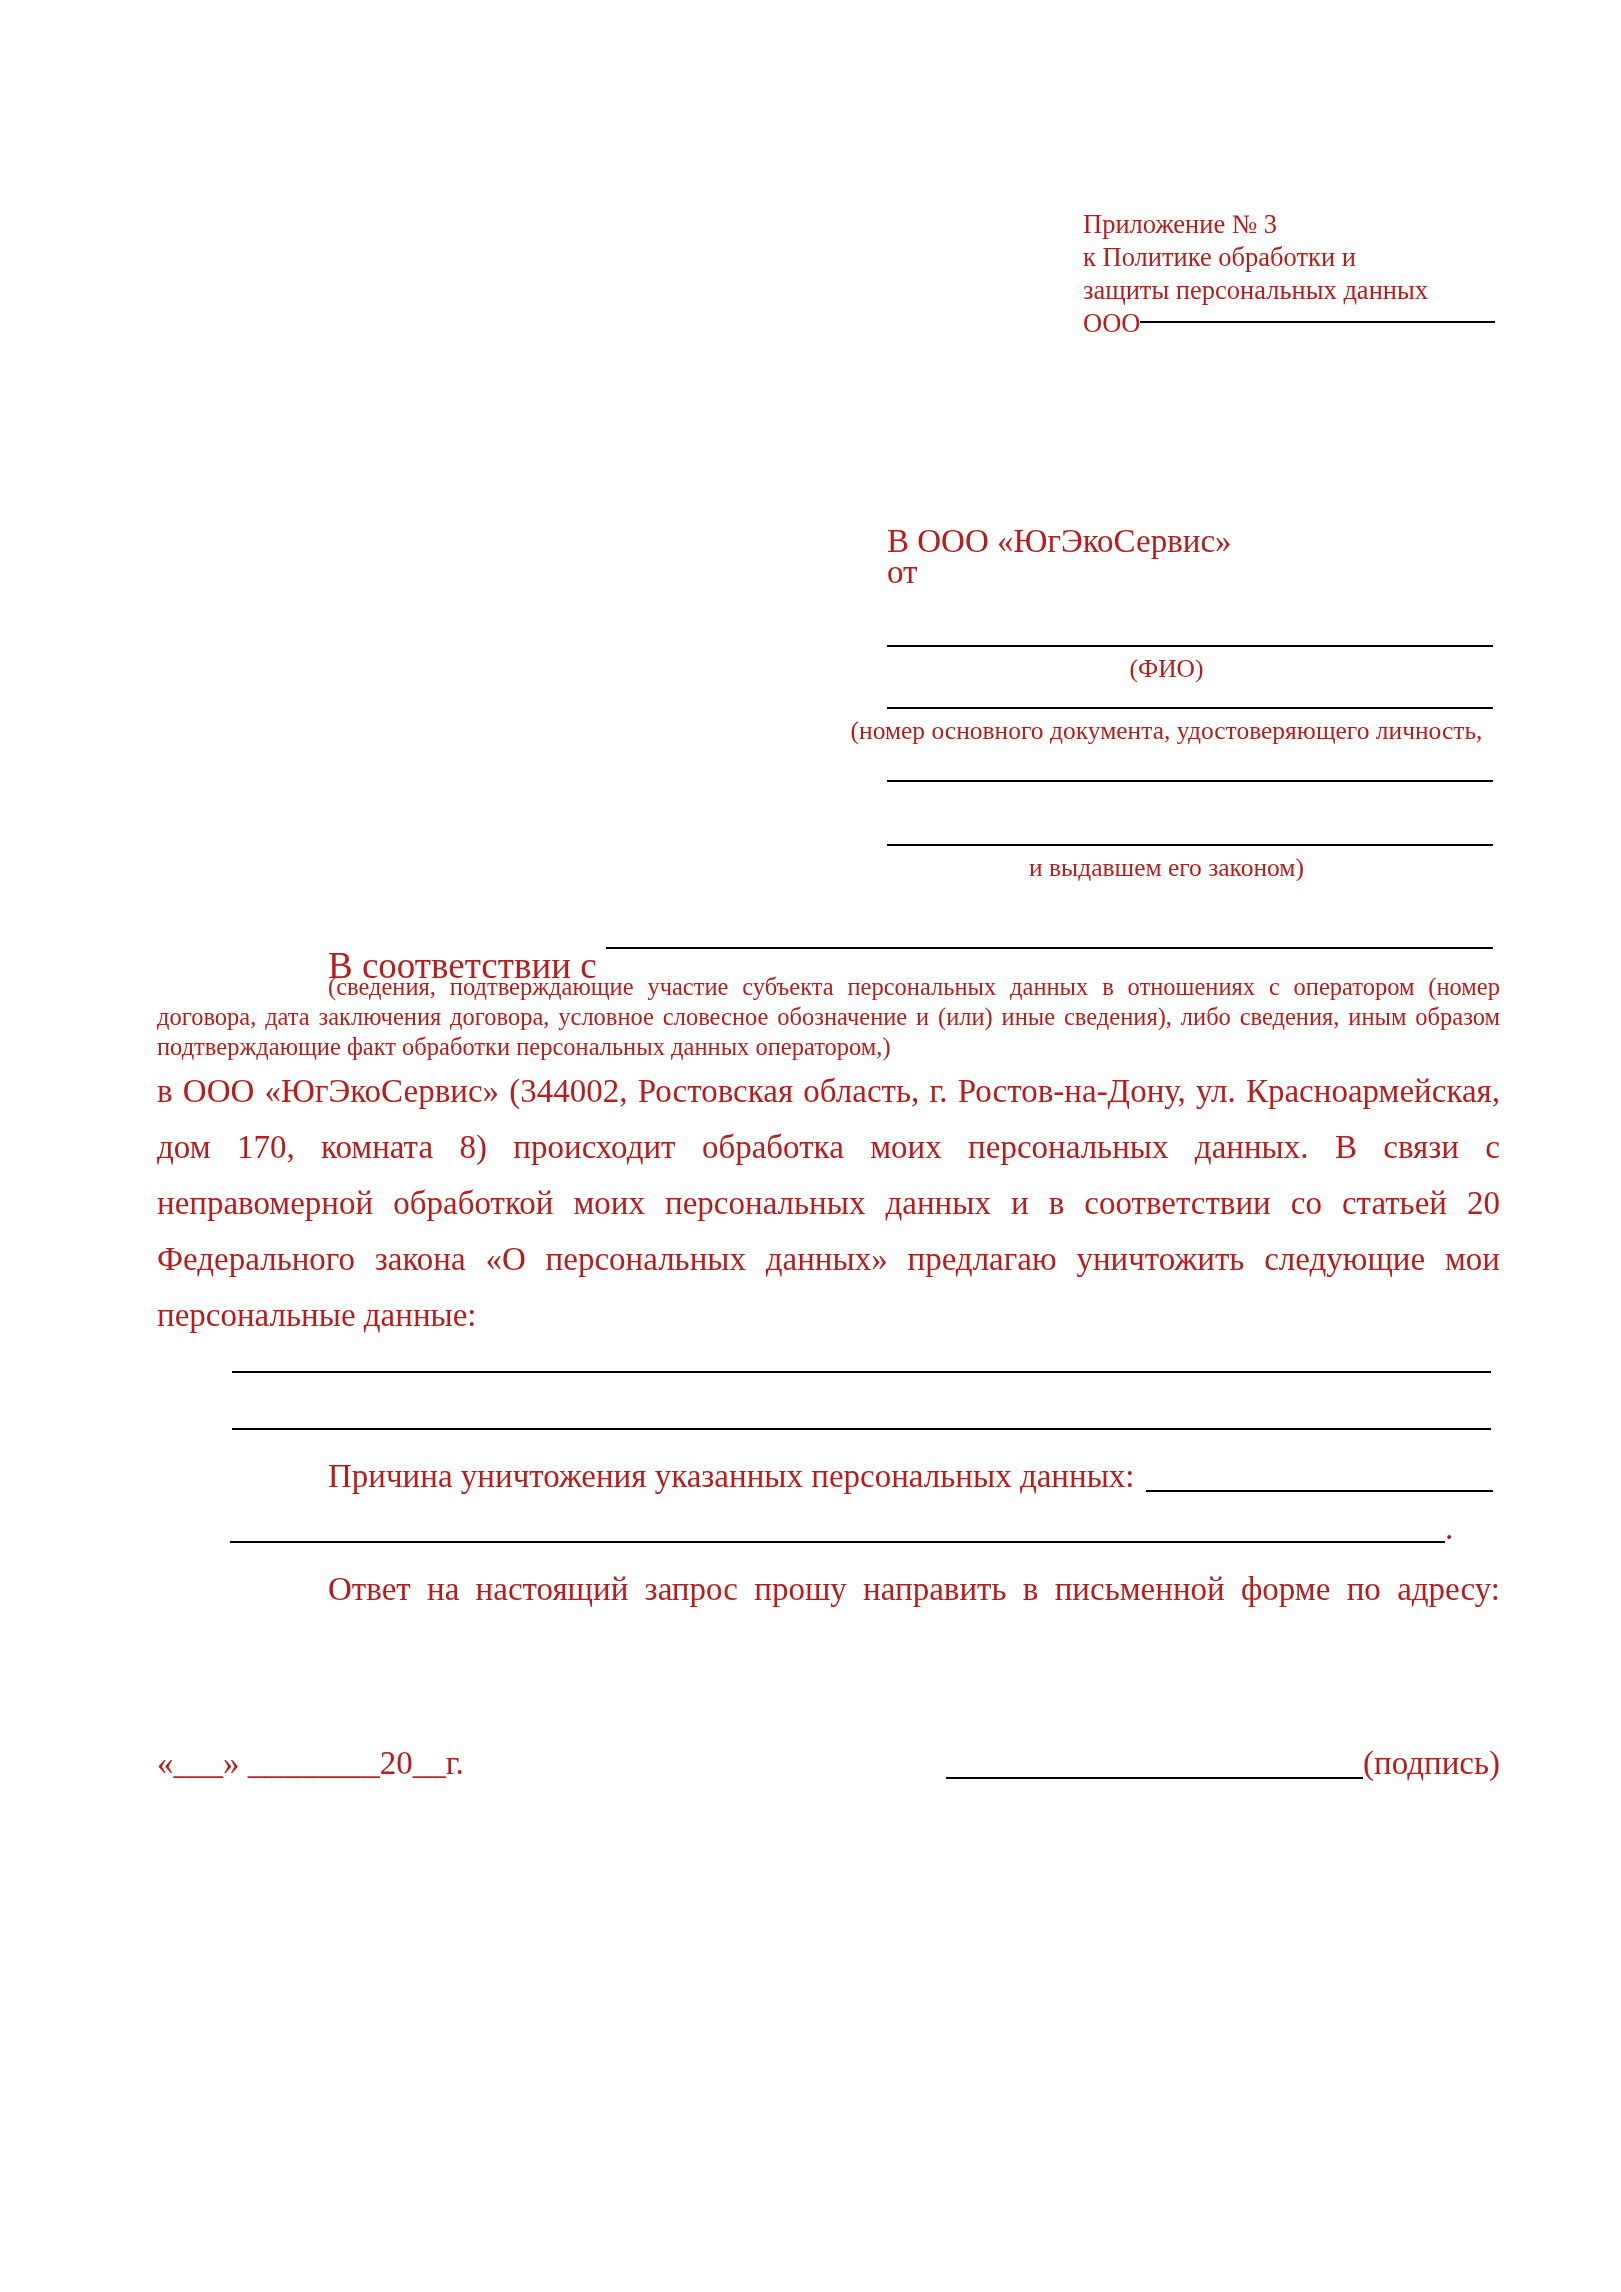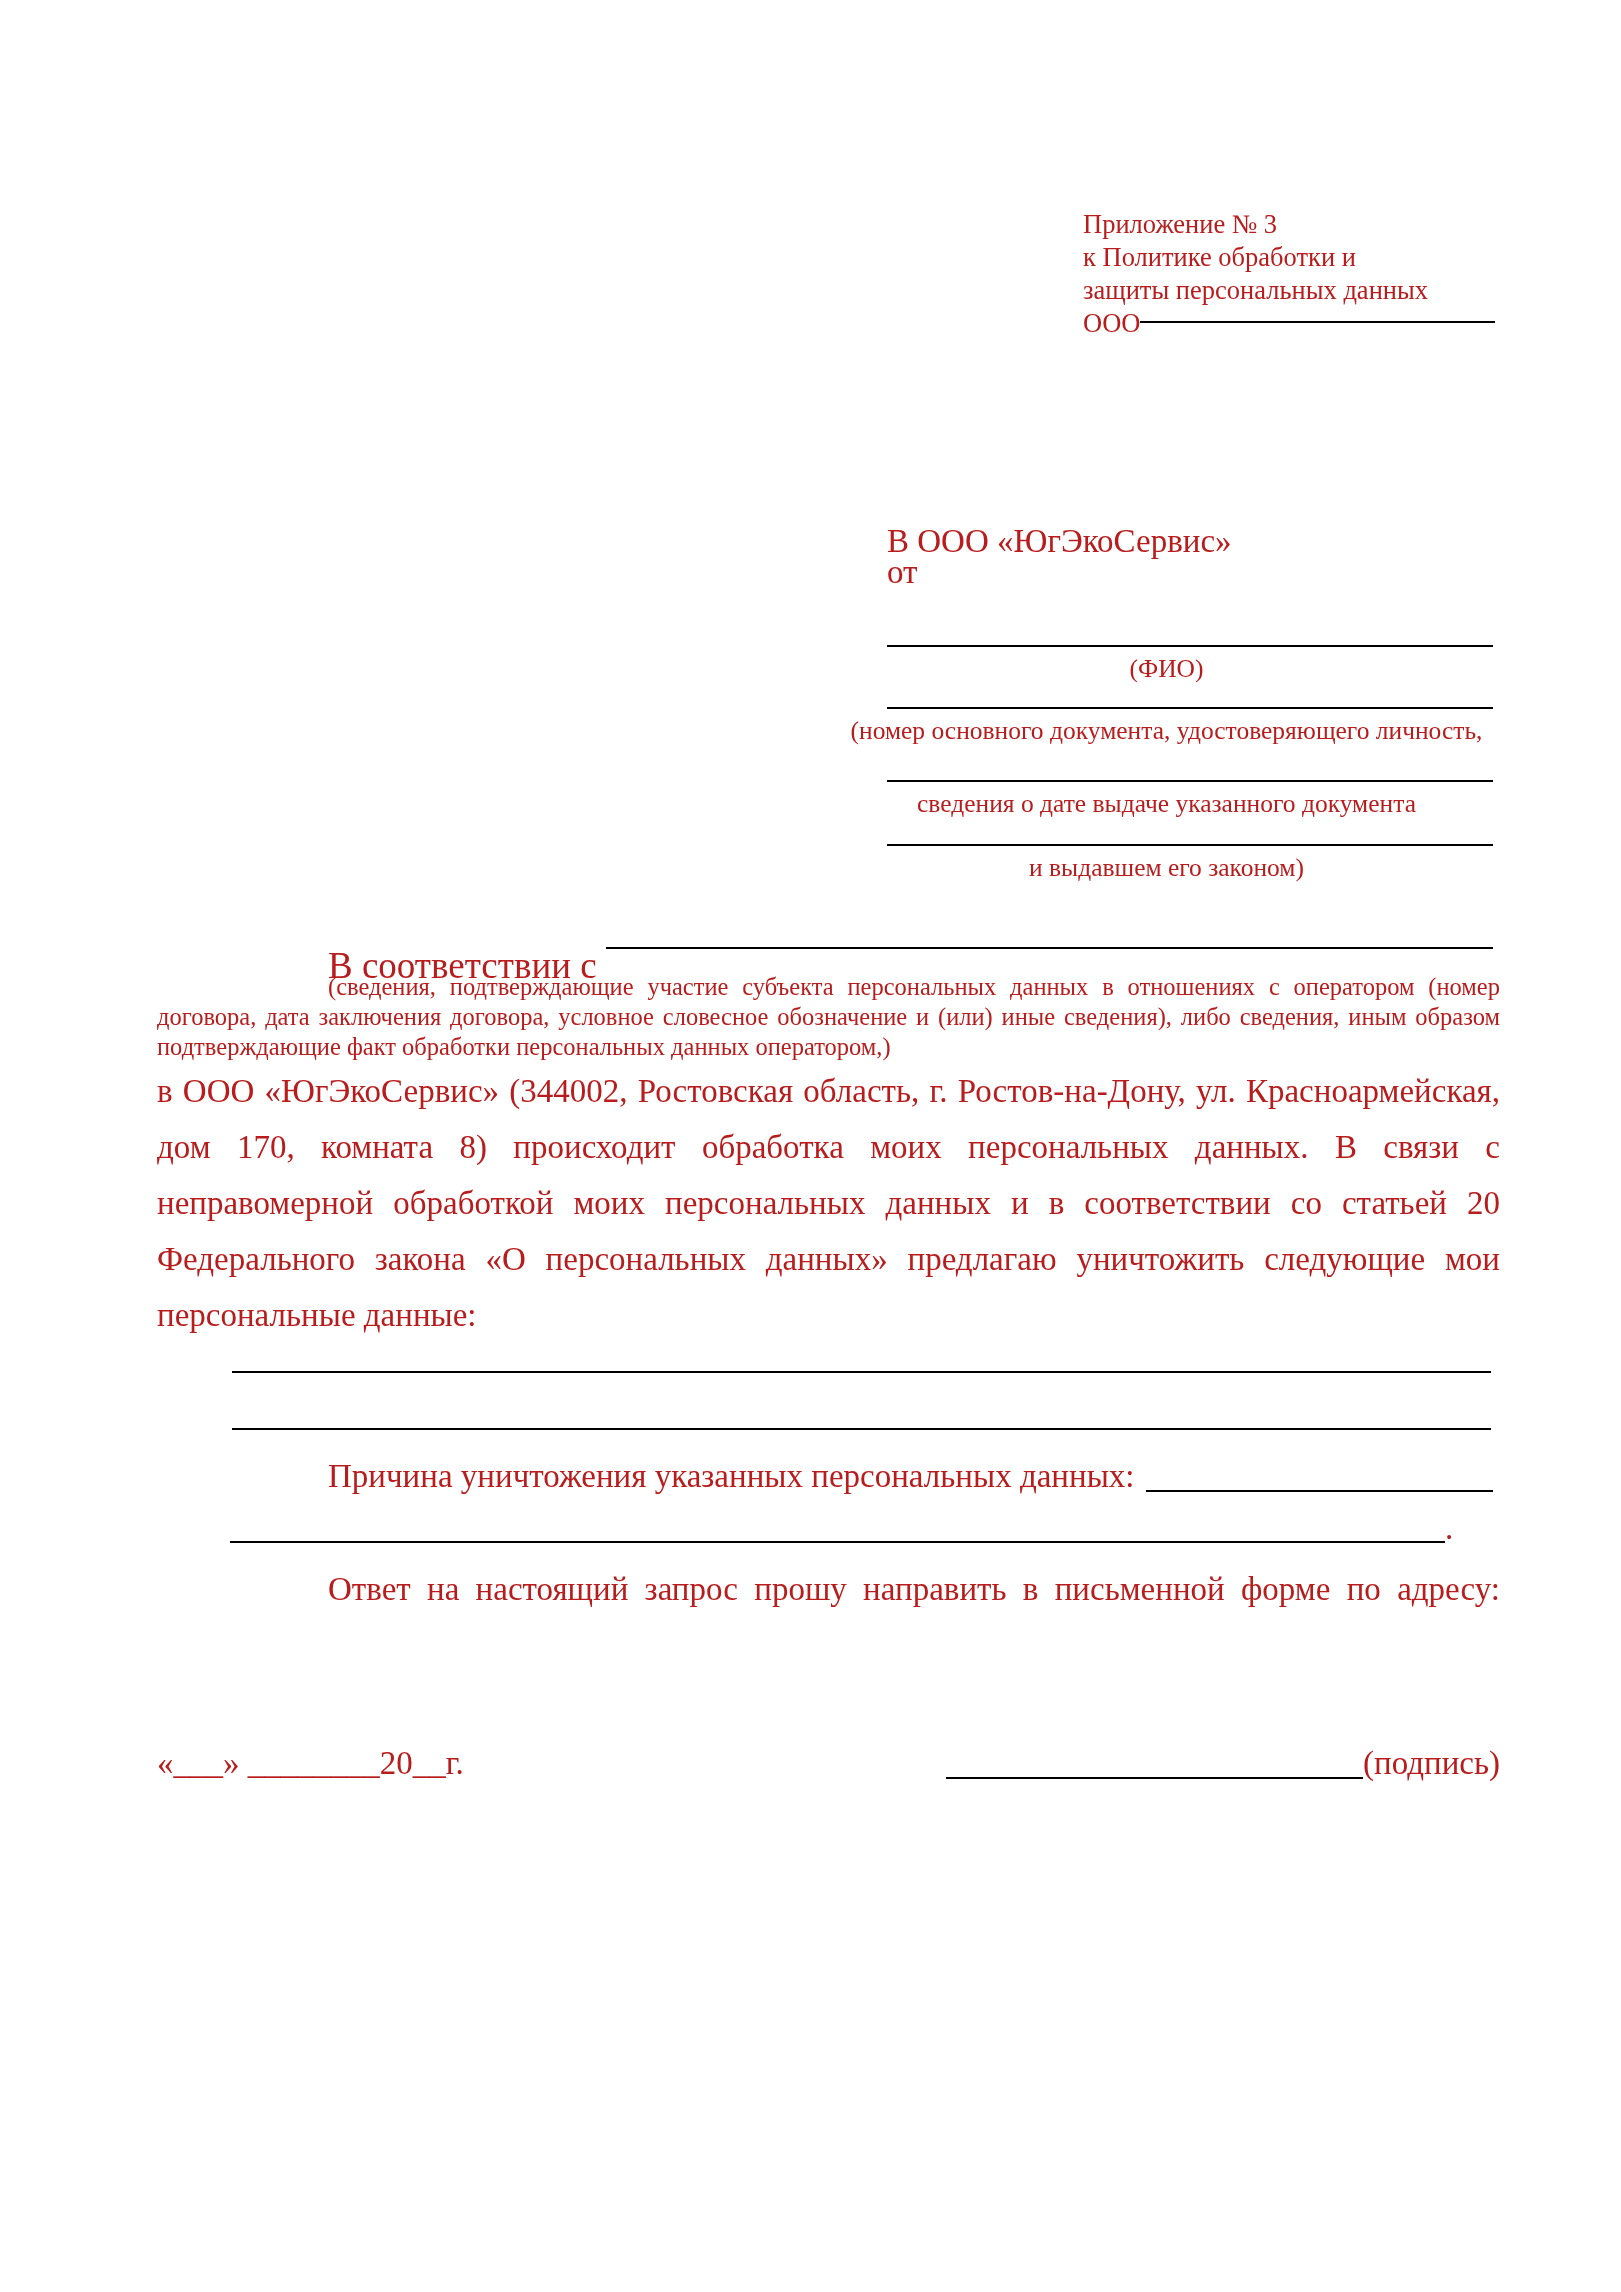--- a/index.html
+++ b/index.html
@@ -110,21 +110,20 @@
   <div class="abs addr-to">В ООО «ЮгЭкоСервис»</div>
   <div class="abs addr-from">от</div>
 
   <div class="abs frule r1"></div>
   <div class="abs fcap c1">(ФИО)</div>
 
   <div class="abs frule r2"></div>
   <div class="abs fcap c2">(номер основного документа, удостоверяющего личность,</div>
 
   <div class="abs frule r3"></div>
-  <div class="abs fcap c3">сведения о дате выдаче указанного документа</div>
 
   <div class="abs frule r4"></div>
   <div class="abs fcap c4">и выдавшем его законом)</div>
 
   <div class="abs accordance">
     <span class="lead">В соответствии с</span>
     <div class="fill-line"></div>
   </div>
 
   <div class="abs note">(сведения, подтверждающие участие субъекта персональных данных в отношениях с оператором (номер договора, дата заключения договора, условное словесное обозначение и (или) иные сведения), либо сведения, иным образом подтверждающие факт обработки персональных данных оператором,)</div>

